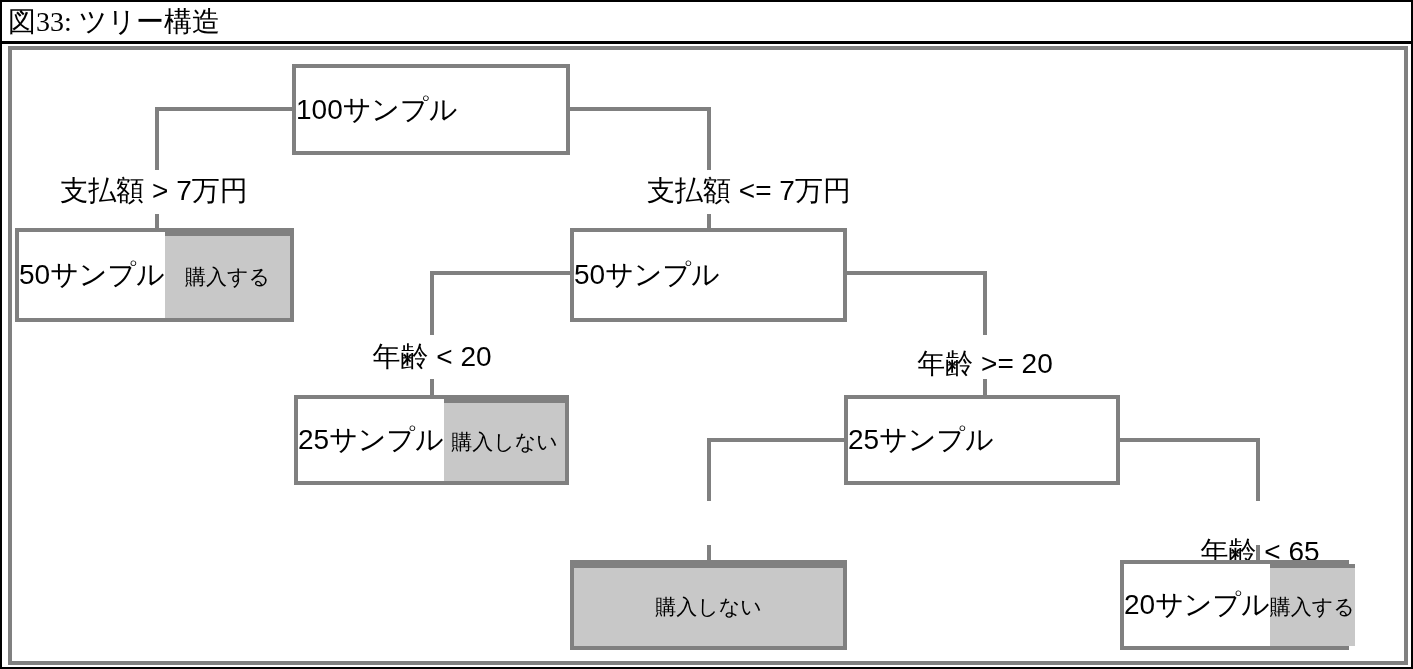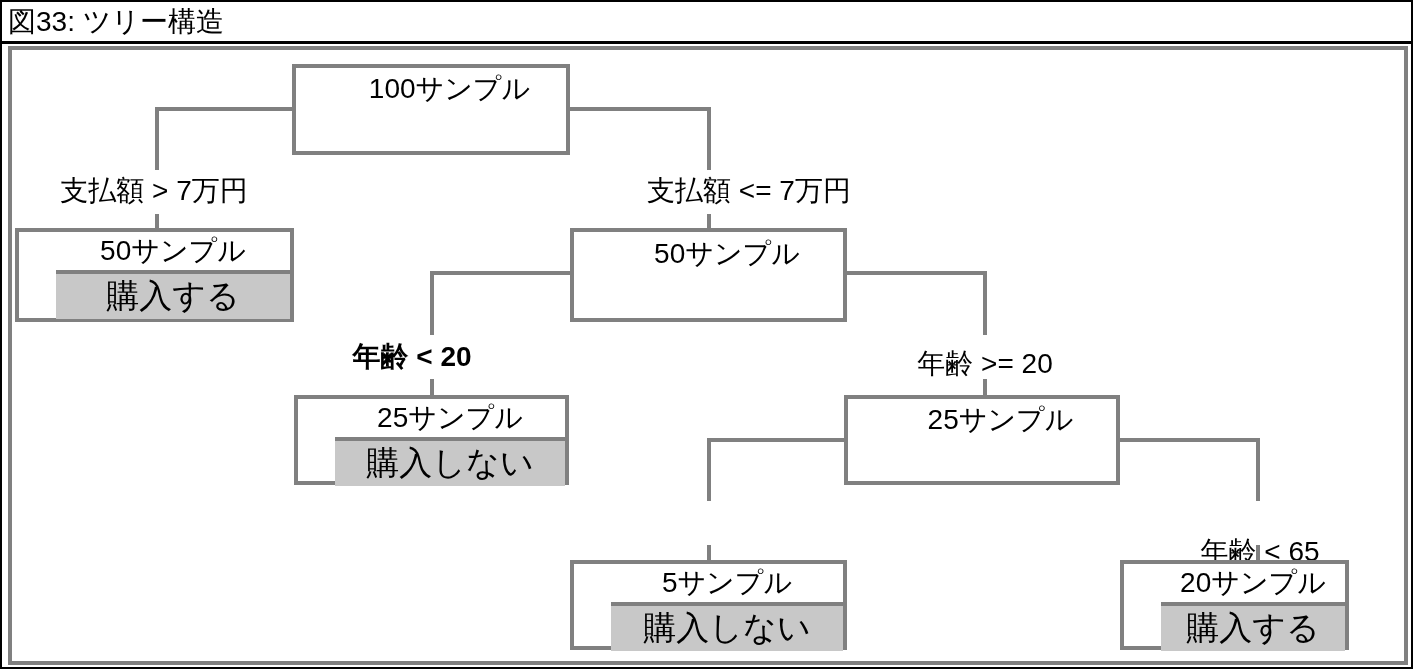--- a/index.html
+++ b/index.html
@@ -28,20 +28,21 @@
     display: flex;
     align-items: center;
     padding-left: 6px;
     background: var(--background, #ffffff);
     z-index: 3;
   }
   .title-text {
     font-size: 28px;
     line-height: 1;
     white-space: nowrap;
+    font-family: Liberation Serif, serif;
   }
   .canvas-frame {
     position: absolute;
     left: 6px;
     top: 44px;
     width: 1400px;
     height: 619px;
     box-sizing: border-box;
     border: 4px solid var(--line-gray, #808080);
     background: var(--background, #ffffff);
@@ -60,41 +61,40 @@
     height: 42px;
     white-space: nowrap;
     z-index: 2;
   }
   .node {
     position: absolute;
     box-sizing: border-box;
     border: 4px solid var(--line-gray, #808080);
     background: var(--background, #ffffff);
     display: flex;
-    flex-direction: column;
+    flex-direction: row;
     z-index: 2;
-    padding-left: 37px;
   }
   .samples-row {
     flex: 1;
     display: flex;
     align-items: center;
     justify-content: center;
     font-size: 28px;
     white-space: nowrap;
   }
   .empty-row {
     flex: 1;
   }
   .class-row {
     flex: 1;
     display: flex;
     align-items: center;
     justify-content: center;
-    font-size: 33px;
+    font-size: 21px;
     white-space: nowrap;
     border-top: 4px solid var(--line-gray, #808080);
     background: var(--leaf-fill, #c8c8c8);
   }
 </style>
 </head>
 <body>
 
 <div class="figure">
 
@@ -123,21 +123,21 @@
   <div class="line" style="left:705px; top:436px; width:137px; height:4px;"></div>
   <div class="line" style="left:705px; top:436px; width:4px; height:63px;"></div>
   <div class="line" style="left:705px; top:543px; width:4px; height:16px;"></div>
 
   <div class="line" style="left:1118px; top:436px; width:140px; height:4px;"></div>
   <div class="line" style="left:1254px; top:436px; width:4px; height:63px;"></div>
   <div class="line" style="left:1254px; top:543px; width:4px; height:16px;"></div>
 
   <div class="branch-label" style="left:152px; top:168px;">支払額 &gt; 7万円</div>
   <div class="branch-label" style="left:706px; top:168px;margin-left:41px;">支払額 &lt;= 7万円</div>
-  <div class="branch-label" style="left:410px; top:334px;font-weight:bold;">年齢 &lt; 20</div>
+  <div class="branch-label" style="left:430px; top:334px;">年齢 &lt; 20</div>
   <div class="branch-label" style="left:983px; top:341px;">年齢 &gt;= 20</div>
   <div class="branch-label" style="left:1258px; top:529px;">年齢 &lt; 65</div>
 
   <div class="node" style="left:290px; top:62px; width:278px; height:91px;">
     <div class="samples-row">100サンプル</div>
     <div class="empty-row"></div>
   </div>
 
   <div class="node" style="left:13px; top:226px; width:279px; height:94px;">
     <div class="samples-row">50サンプル</div>
@@ -153,21 +153,20 @@
     <div class="samples-row">25サンプル</div>
     <div class="class-row">購入しない</div>
   </div>
 
   <div class="node" style="left:842px; top:393px; width:276px; height:90px;">
     <div class="samples-row">25サンプル</div>
     <div class="empty-row"></div>
   </div>
 
   <div class="node" style="left:568px; top:558px; width:277px; height:90px;">
-    <div class="samples-row">5サンプル</div>
     <div class="class-row">購入しない</div>
   </div>
 
   <div class="node" style="left:1118px; top:558px; width:229px; height:90px;">
     <div class="samples-row">20サンプル</div>
     <div class="class-row">購入する</div>
   </div>
 
 </div>
 

